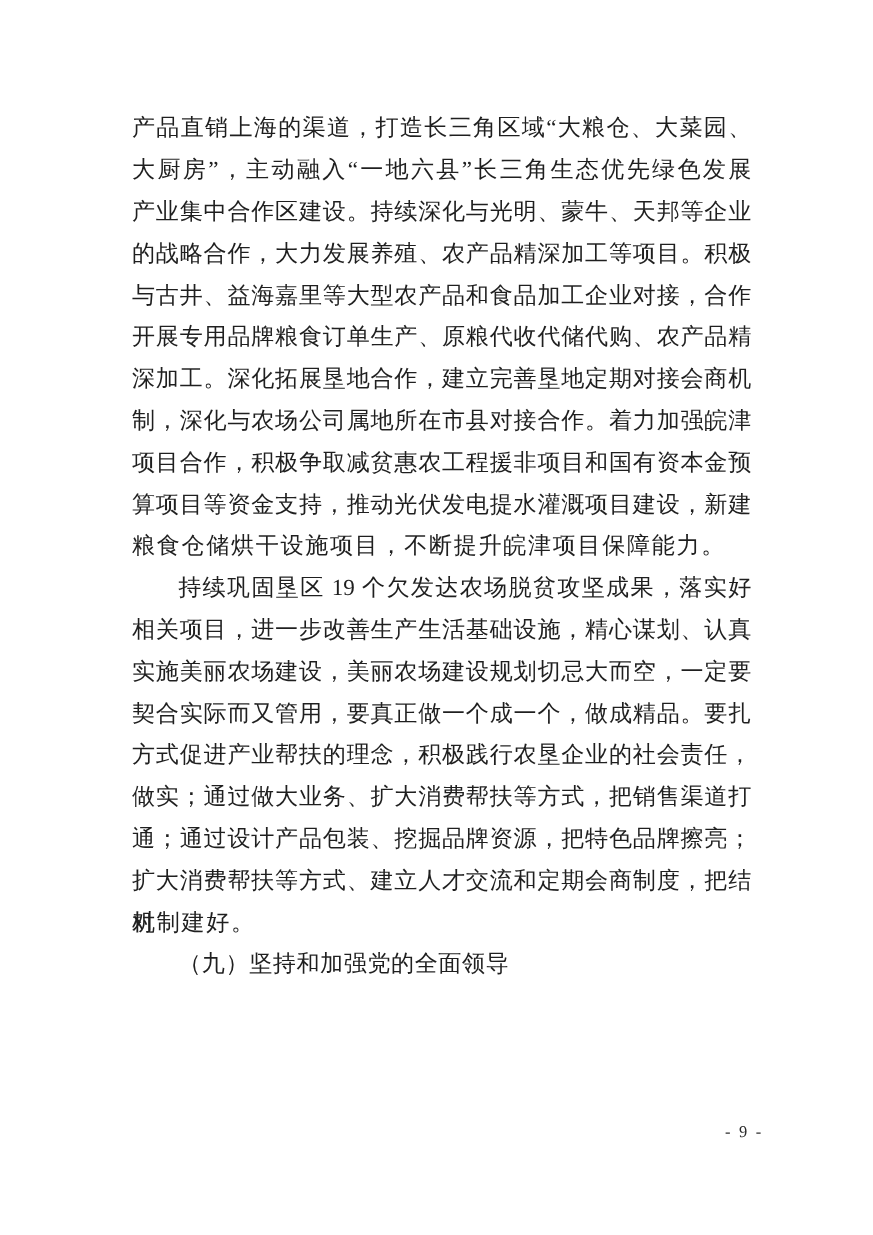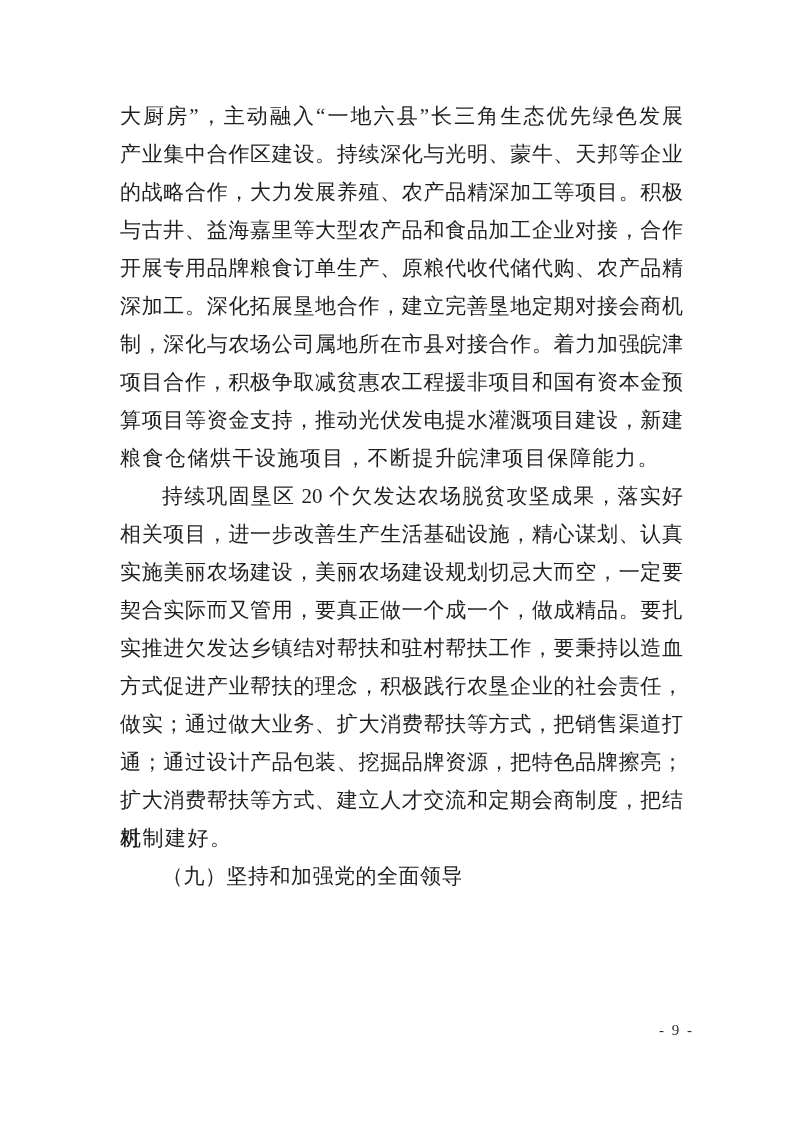--- a/index.html
+++ b/index.html
@@ -54,35 +54,35 @@
     font-size: 15px;
     color: #2a2a2a;
     letter-spacing: 2px;
   }
 </style>
 </head>
 <body>
 
 <div class="page">
   <div class="doc-body">
+      <div class="line justify">产品直销上海的渠道，打造长三角区域“大粮仓、大菜园、</div>
       <div class="line justify">大厨房”，主动融入“一地六县”长三角生态优先绿色发展</div>
       <div class="line justify">产业集中合作区建设。持续深化与光明、蒙牛、天邦等企业</div>
       <div class="line justify">的战略合作，大力发展养殖、农产品精深加工等项目。积极</div>
       <div class="line justify">与古井、益海嘉里等大型农产品和食品加工企业对接，合作</div>
       <div class="line justify">开展专用品牌粮食订单生产、原粮代收代储代购、农产品精</div>
       <div class="line justify">深加工。深化拓展垦地合作，建立完善垦地定期对接会商机</div>
       <div class="line justify">制，深化与农场公司属地所在市县对接合作。着力加强皖津</div>
       <div class="line justify">项目合作，积极争取减贫惠农工程援非项目和国有资本金预</div>
       <div class="line justify">算项目等资金支持，推动光伏发电提水灌溉项目建设，新建</div>
       <div class="line left">粮食仓储烘干设施项目，不断提升皖津项目保障能力。</div>
-      <div class="line indent-justify">持续巩固垦区 20 个欠发达农场脱贫攻坚成果，落实好</div>
+      <div class="line indent-justify">持续巩固垦区 19 个欠发达农场脱贫攻坚成果，落实好</div>
       <div class="line justify">相关项目，进一步改善生产生活基础设施，精心谋划、认真</div>
       <div class="line justify">实施美丽农场建设，美丽农场建设规划切忌大而空，一定要</div>
       <div class="line justify">契合实际而又管用，要真正做一个成一个，做成精品。要扎</div>
-      <div class="line justify">实推进欠发达乡镇结对帮扶和驻村帮扶工作，要秉持以造血</div>
       <div class="line justify">方式促进产业帮扶的理念，积极践行农垦企业的社会责任，</div>
       <div class="line justify">做实；通过做大业务、扩大消费帮扶等方式，把销售渠道打</div>
       <div class="line justify">通；通过设计产品包装、挖掘品牌资源，把特色品牌擦亮；</div>
       <div class="line justify">扩大消费帮扶等方式、建立人才交流和定期会商制度，把结对</div>
       <div class="line left">机制建好。</div>
       <div class="line heading">（九）坚持和加强党的全面领导</div>
     </div>
   <div class="page-number">- 9 -</div>
 </div>
 

